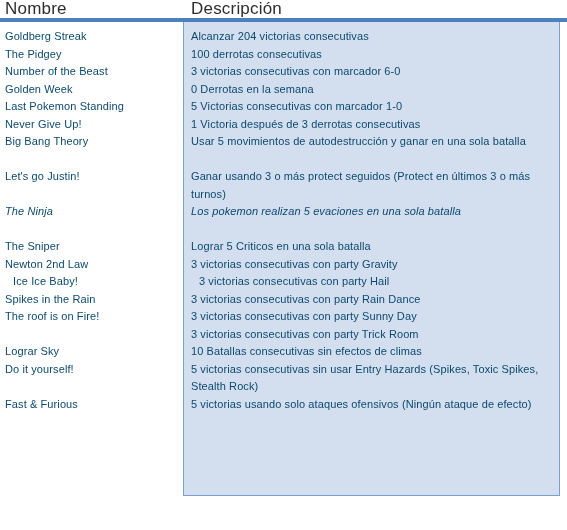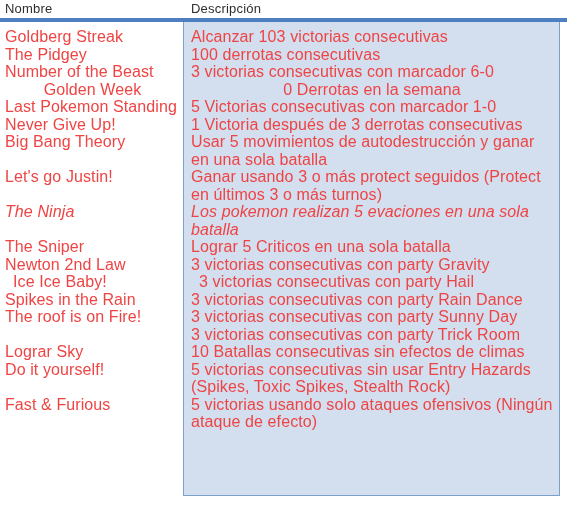--- a/index.html
+++ b/index.html
@@ -25,21 +25,21 @@
   .table-header {
     position: absolute;
     left: 0;
     top: 0;
     width: 567px;
     height: 22px;
   }
   .header-cell {
     position: absolute;
     top: 0px;
-    font-size: 13px;
+    font-size: 17px;
     line-height: 18px;
     color: #2e2e2e;
     letter-spacing: 0.2px;
     white-space: nowrap;
   }
   .header-cell.col-name { left: 5px; }
   .header-cell.col-desc { left: 191px; }
 
   .header-rule {
     position: absolute;
@@ -70,23 +70,23 @@
     top: 22px;
     width: 567px;
   }
   .row {
     position: relative;
     min-height: 17.5px;
   }
   .cell {
     position: absolute;
     top: 0;
-    font-size: 16px;
+    font-size: 11px;
     line-height: 17.5px;
-    color: #ef4444;
+    color: #0c4a6e;
     letter-spacing: 0.1px;
     white-space: pre-wrap;
   }
   .cell.col-name {
     left: 5px;
     width: 175px;
   }
   .cell.col-desc {
     left: 191px;
     width: 362px;
@@ -101,31 +101,31 @@
     <div class="header-cell col-name">Nombre</div>
     <div class="header-cell col-desc">Descripción</div>
     <div class="header-rule"></div>
   </div>
 
   <div class="desc-panel"></div>
 
   <div class="table-body" id="table-body">
       <div class="row" style="position: absolute; left: 0px; top: 6px; width: 567px; height: 17.5px;">
         <div class="cell col-name">Goldberg Streak</div>
-        <div class="cell col-desc">Alcanzar 103 victorias consecutivas</div>
+        <div class="cell col-desc">Alcanzar 204 victorias consecutivas</div>
       </div>
       <div class="row" style="position: absolute; left: 0px; top: 23.5px; width: 567px; height: 17.5px; padding-left: 26px;">
         <div class="cell col-name">The Pidgey</div>
         <div class="cell col-desc">100 derrotas consecutivas</div>
       </div>
       <div class="row" style="position: absolute; left: 0px; top: 41px; width: 567px; height: 17.5px;">
         <div class="cell col-name">Number of the Beast</div>
         <div class="cell col-desc">3 victorias consecutivas con marcador 6-0</div>
       </div>
-      <div class="row" style="position: absolute; left: 0px; top: 58.5px; width: 567px; height: 17.5px; text-align: center;">
+      <div class="row" style="position: absolute; left: 0px; top: 58.5px; width: 567px; height: 17.5px;">
         <div class="cell col-name">Golden Week</div>
         <div class="cell col-desc">0 Derrotas en la semana</div>
       </div>
       <div class="row" style="position: absolute; left: 0px; top: 76px; width: 567px; height: 17.5px;">
         <div class="cell col-name">Last Pokemon Standing</div>
         <div class="cell col-desc">5 Victorias consecutivas con marcador 1-0</div>
       </div>
       <div class="row" style="position: absolute; left: 0px; top: 93.5px; width: 567px; height: 17.5px;">
         <div class="cell col-name">Never Give Up!</div>
         <div class="cell col-desc">1 Victoria después de 3 derrotas consecutivas</div>

